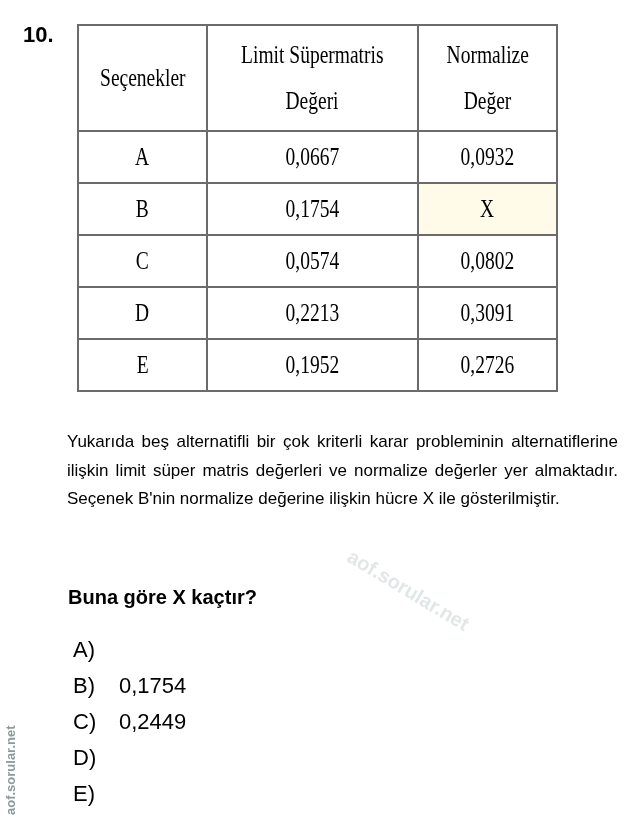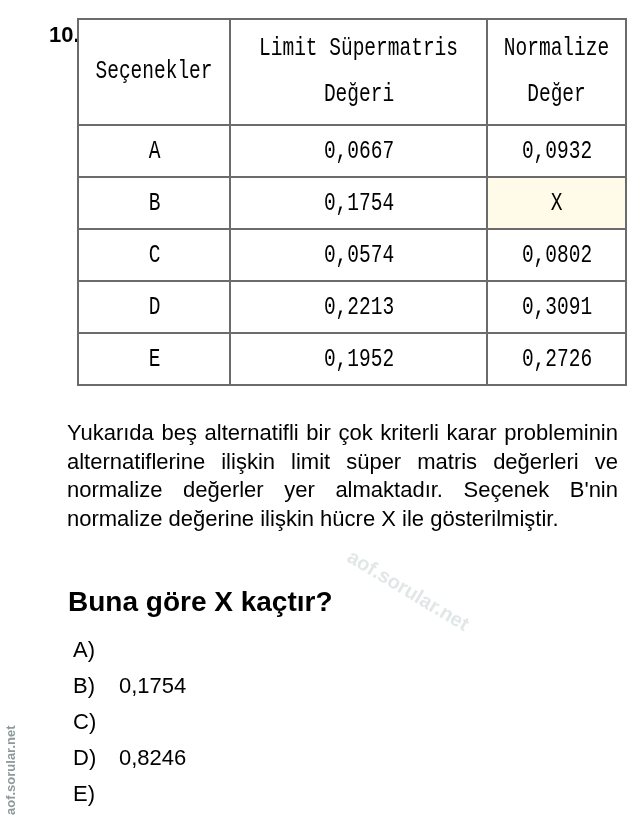--- a/index.html
+++ b/index.html
@@ -1,26 +1,26 @@
 <!DOCTYPE html>
 <html><head>
 <meta charset="utf-8">
 <style>
   html, body { margin:0; padding:0; background:#ffffff; }
   body { width:641px; height:830px; position:relative; overflow:hidden; font-family:"Liberation Sans", sans-serif; color:#000; }
-  .qnum { position:absolute; left:23px; top:22px; font-weight:bold; font-size:22px;margin-left:26px; }
-  table.t { position:absolute; left:77px; top:18px; border-collapse:collapse; font-family:Liberation Mono, monospace; }
+  .qnum { position:absolute; left:23px; top:22px; font-weight:bold; font-size:22px; }
+  table.t { position:absolute; left:77px; top:24px; border-collapse:collapse; font-family:Liberation Serif, serif; }
   table.t td, table.t th { border:2px solid #6b6b6b; text-align:center; font-weight:normal; padding:0; font-size:25px; transform-origin:center; }
   table.t th { height:104px; line-height:46px; }
   table.t td { height:50px; }
   .c1 { width:127px; } .c2 { width:209px; } .c3 { width:137px; }
   .narrow { display:inline-block; transform:scaleX(0.78); white-space:nowrap; }
   .hl { background:#fffbe8; font-weight:bold; }
-  .para { position:absolute; left:67px; top:419px; width:551px; font-size:22px; line-height:28.5px; text-align:justify; }
-  .q { position:absolute; left:68px; top:586px; font-size:28px; font-weight:bold; }
+  .para { position:absolute; left:67px; top:428px; width:551px; font-size:17px; line-height:28.5px; text-align:justify; }
+  .q { position:absolute; left:68px; top:586px; font-size:20px; font-weight:bold; }
   .opts { position:absolute; left:73px; top:634px; font-size:22px; }
   .opt { height:36px; line-height:32px; display:flex; }
   .opt .l { width:46px; } 
   .wm { position:absolute; color:#c9d3d3; font-weight:bold; font-size:20px; left:355px; top:545px; transform:rotate(31deg); transform-origin:left top; opacity:0.55; }
   .side { position:absolute; left:3px; top:815px; transform:rotate(-90deg); transform-origin:left top; color:#8e9a9a; font-weight:bold; font-size:13px; white-space:nowrap; }
 </style>
 </head>
 <body>
 
 <div class="qnum">10.</div>
@@ -69,23 +69,23 @@
 <div class="opts">
   <div class="opt">
       <span class="l">A)</span>
     </div>
   <div class="opt">
       <span class="l">B)</span>
       <span>0,1754</span>
     </div>
   <div class="opt">
       <span class="l">C)</span>
+      <span>0,2449</span>
     </div>
   <div class="opt">
       <span class="l">D)</span>
-      <span>0,8246</span>
     </div>
   <div class="opt">
       <span class="l">E)</span>
     </div>
 </div>
 
 <div class="side">aof.sorular.net</div>
 
 </body></html>

